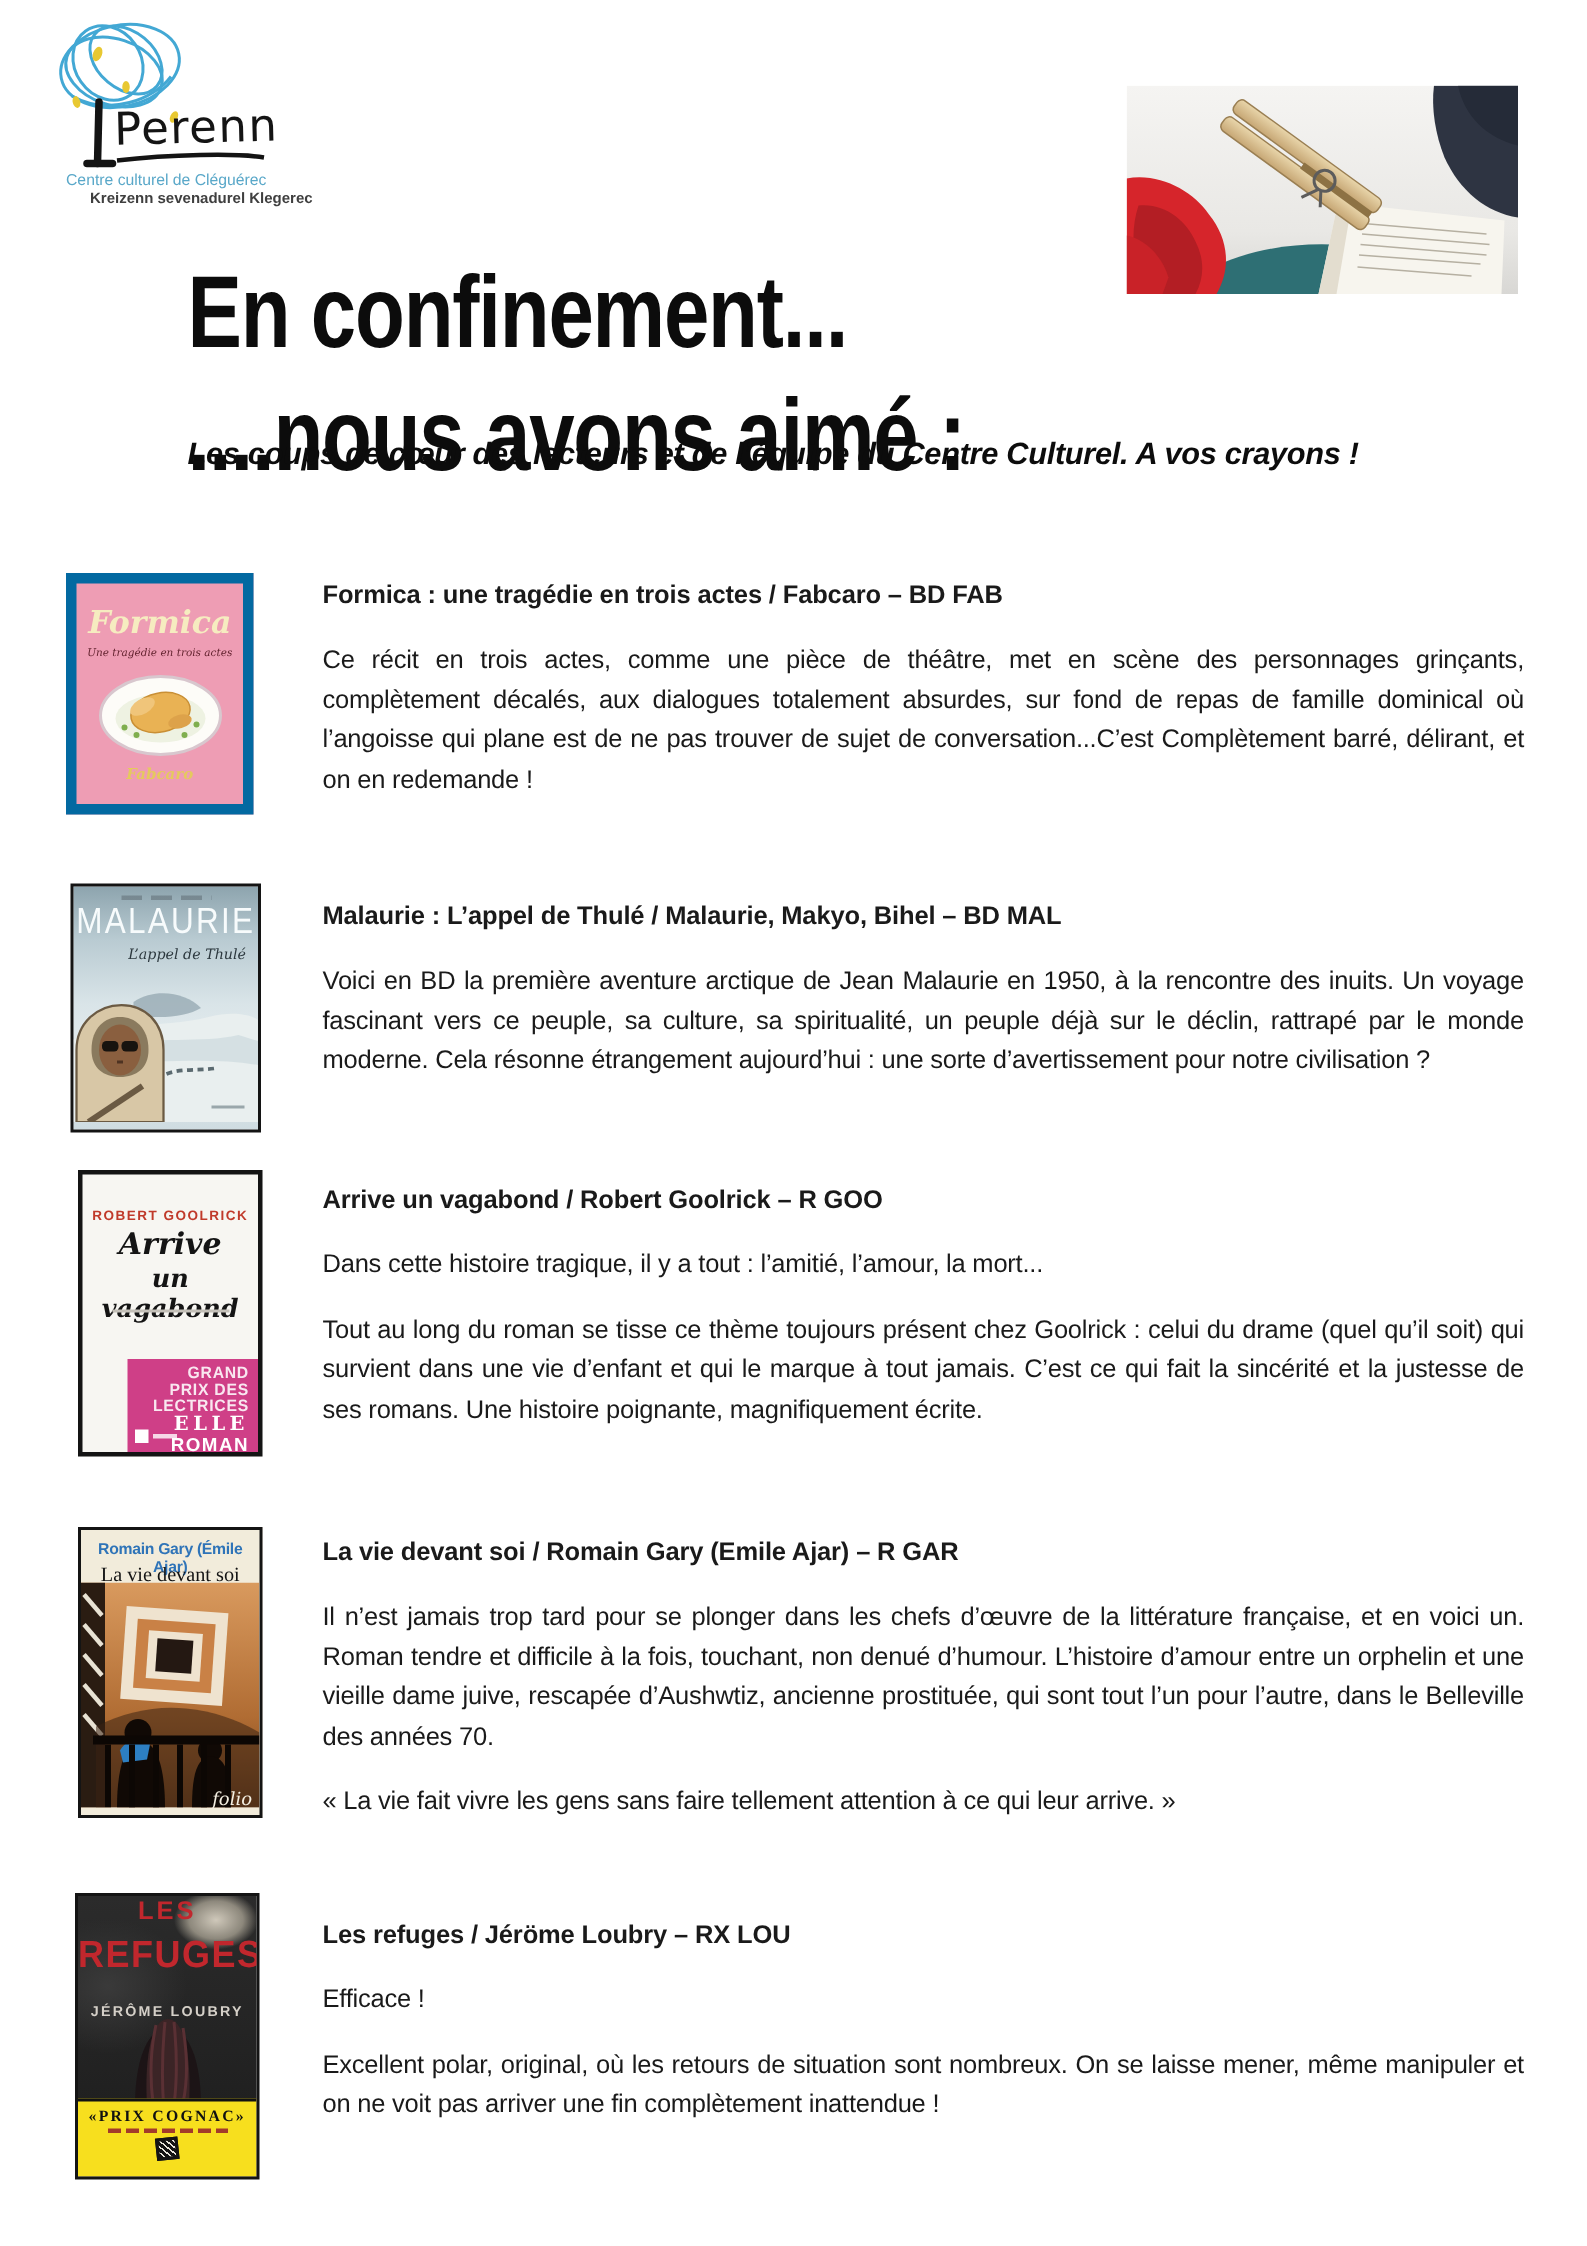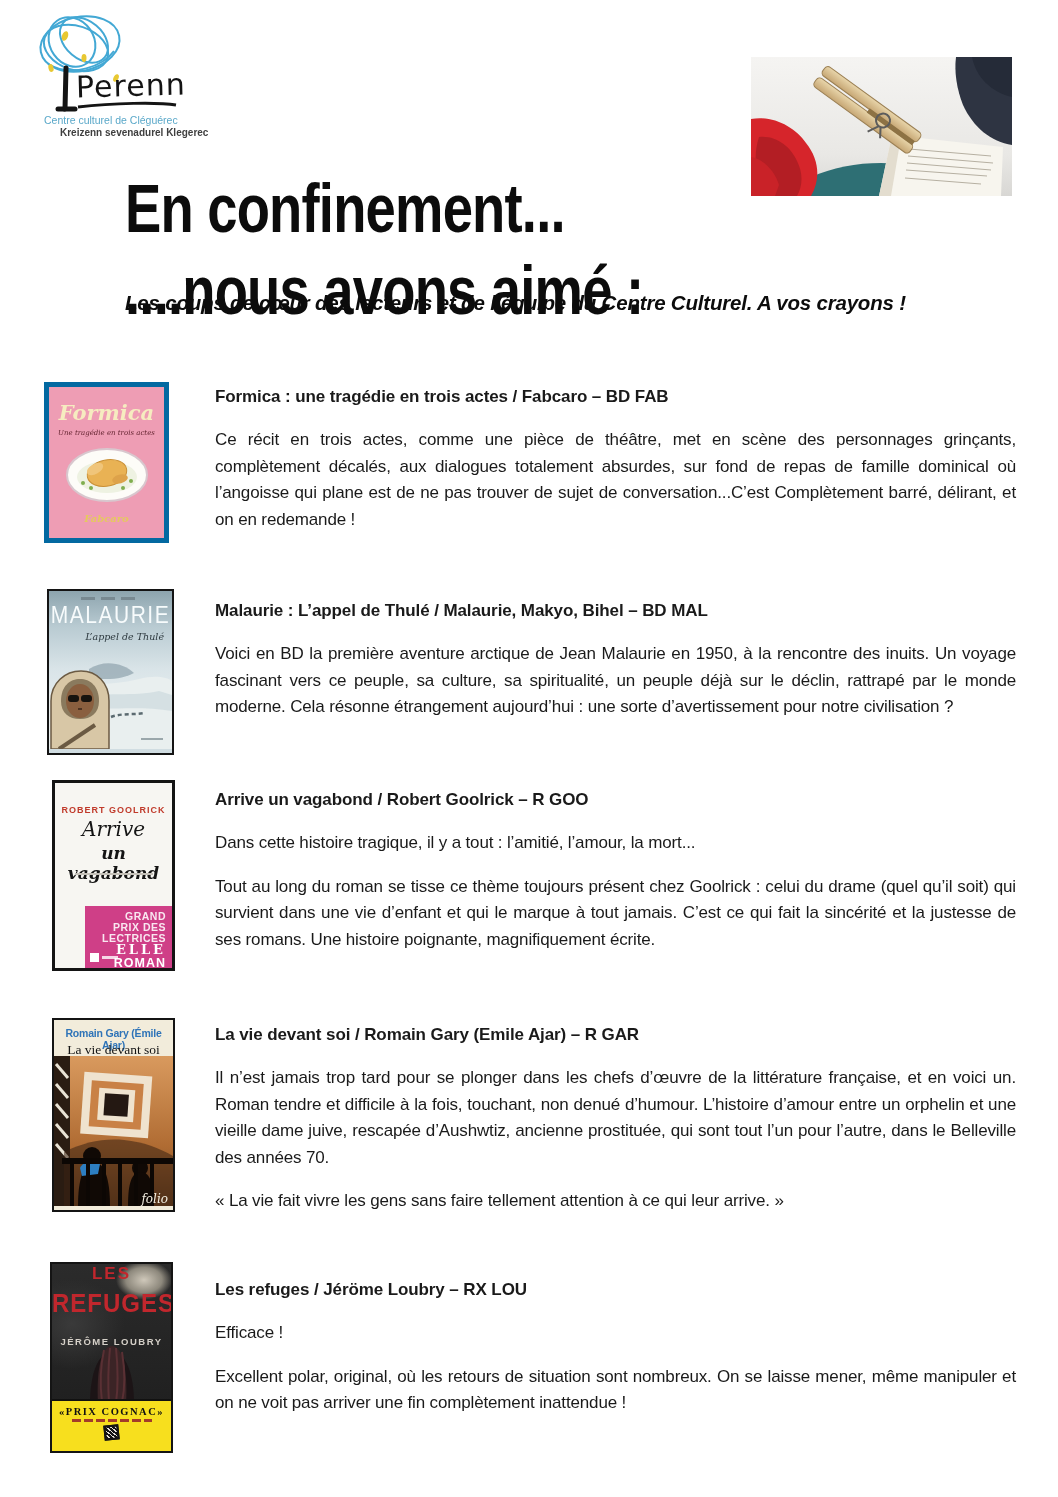--- a/index.html
+++ b/index.html
@@ -57,21 +57,21 @@
   .e1 { top:387px; }
   .e2 { top:601px; }
   .e3 { top:790px; }
   .e4 { top:1025px; }
   .e5 { top:1280px; }
 
   
   .cover { position:absolute; overflow:hidden; }
 
   
-  .cover-1 { left:44px; top:382px; width:125px; height:161px; background:#ee9db4; border:5px solid #0369a1; }
+  .cover-1 { left:44px; top:382px; width:125px; height:161px; background:#ee9db4; border:7px solid #0369a1; }
   .c1-title { position:absolute; top:13px; width:100%; text-align:center;
     font-family:"DejaVu Serif", serif; font-style:italic; font-weight:bold;
     font-size:21px; color:#f6ecc0; }
   .c1-sub { position:absolute; top:42px; width:100%; text-align:center;
     font-family:"DejaVu Serif", serif; font-style:italic;
     font-size:7px; color:#642430; }
   .c1-plate { position:absolute; left:50%; top:58px; transform:translateX(-50%); }
   .c1-author { position:absolute; bottom:14px; width:100%; text-align:center;
     font-family:"DejaVu Serif", serif; font-style:italic; font-weight:bold;
     font-size:10px; color:#e5c95e; }
@@ -87,21 +87,21 @@
   .c2-sub { position:absolute; top:40px; right:8px;
     font-family:"DejaVu Serif", serif; font-style:italic;
     font-size:9.5px; color:#2c383e; }
   .c2-art { position:absolute; left:0; bottom:0; }
 
   
   .cover-3 { left:52px; top:780px; width:123px; height:191px; background:#f7f6f2; border:3px solid #141414; }
   .c3-author { position:absolute; top:22px; width:100%; text-align:center;
     font-size:9px; font-weight:bold; letter-spacing:1px; color:#c03a2b; }
   .c3-t1 { position:absolute; top:34px; width:100%; text-align:center;
-    font-family:"DejaVu Serif", serif; font-style:italic; font-weight:normal;
+    font-family:"DejaVu Serif", serif; font-style:italic; font-weight:bold;
     font-size:20px; color:#141414; }
   .c3-t2 { position:absolute; top:60px; width:100%; text-align:center;
     font-family:"DejaVu Serif", serif; font-style:italic; font-weight:bold;
     font-size:17px; color:#141414; }
   .c3-caption { position:absolute; top:90px; left:50%; transform:translateX(-50%);
     width:78px; height:2px; background:#c4c0b8; }
   .c3-band { position:absolute; left:0; right:0; bottom:0; height:62px; background:#cf3f87;
     padding:5px 6px 4px 0; text-align:right; color:#fff;margin-left:30px; }
   .c3-award { font-size:10.5px; line-height:10.5px; letter-spacing:.5px; color:rgba(255,255,255,.88);
     font-weight:bold; transform:scaleY(1.05); }

